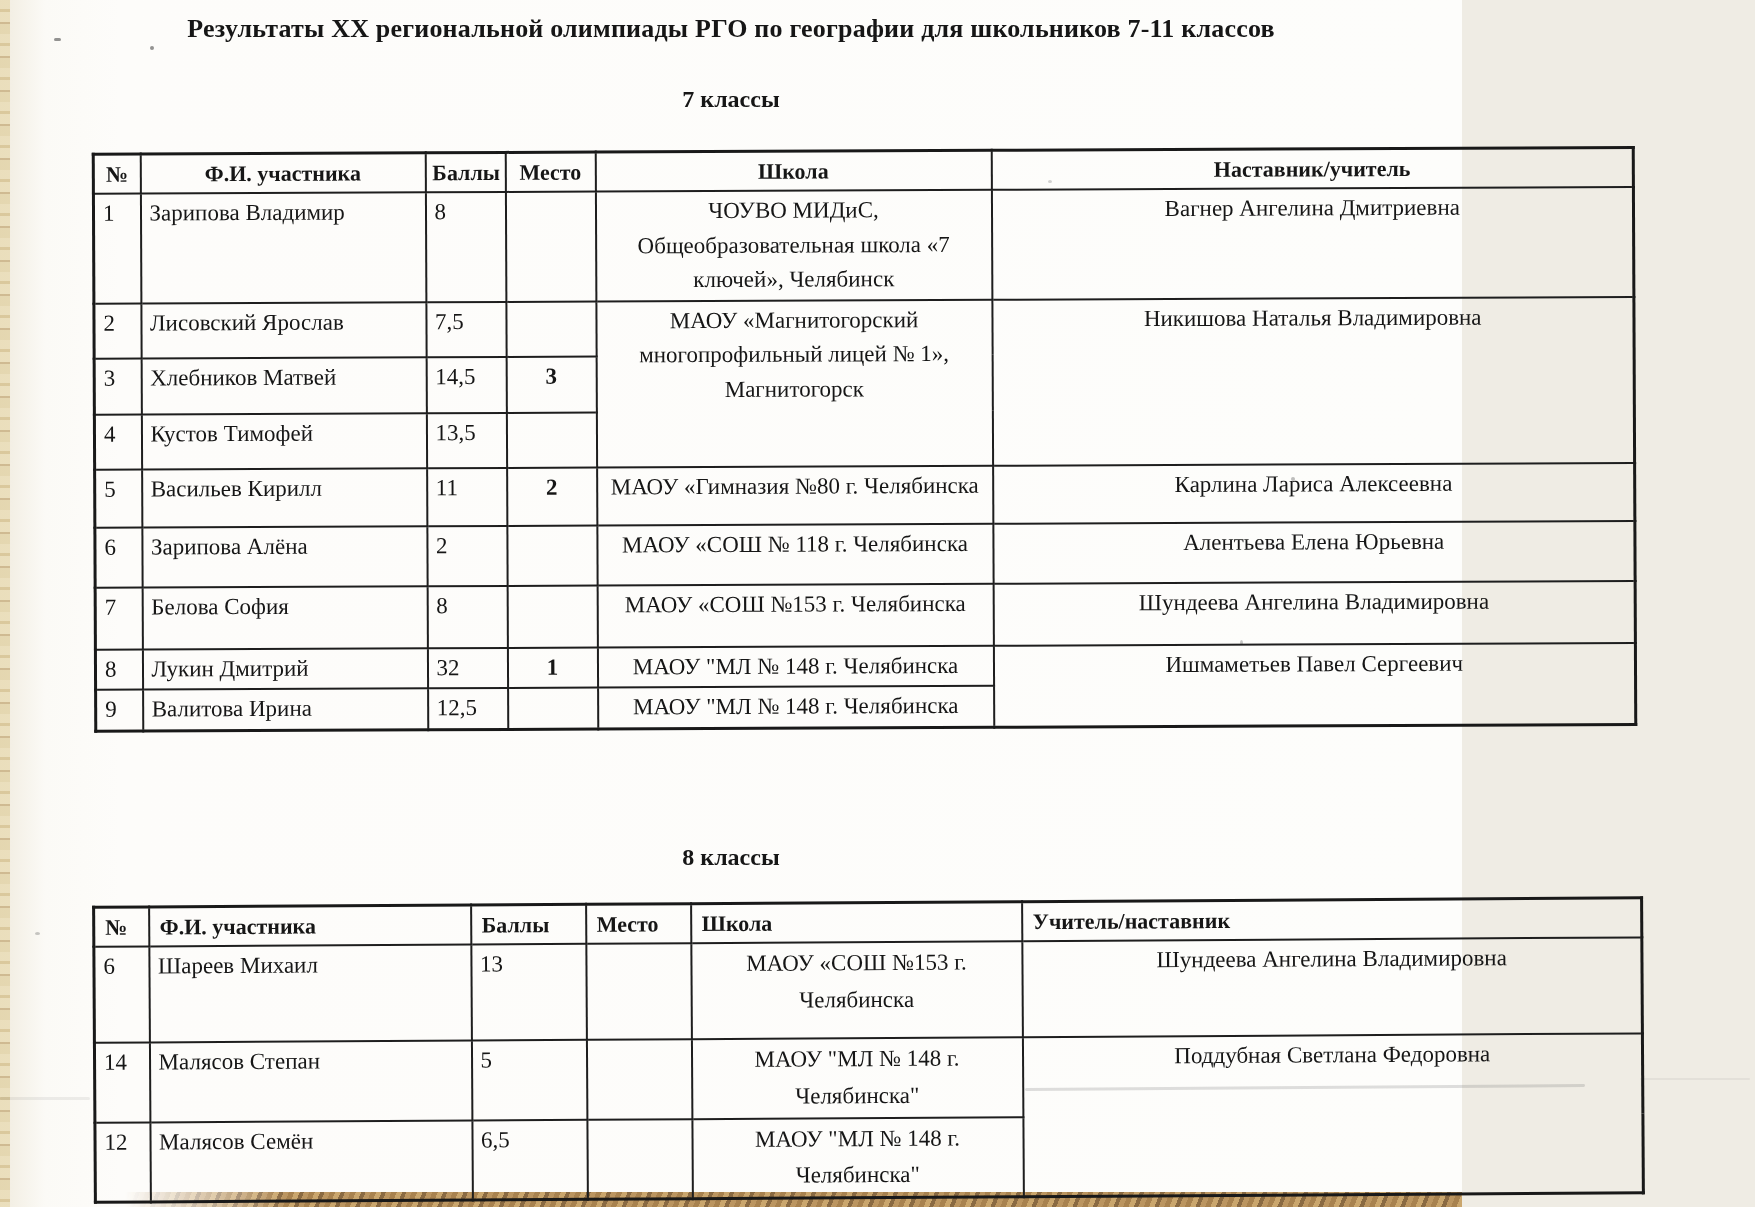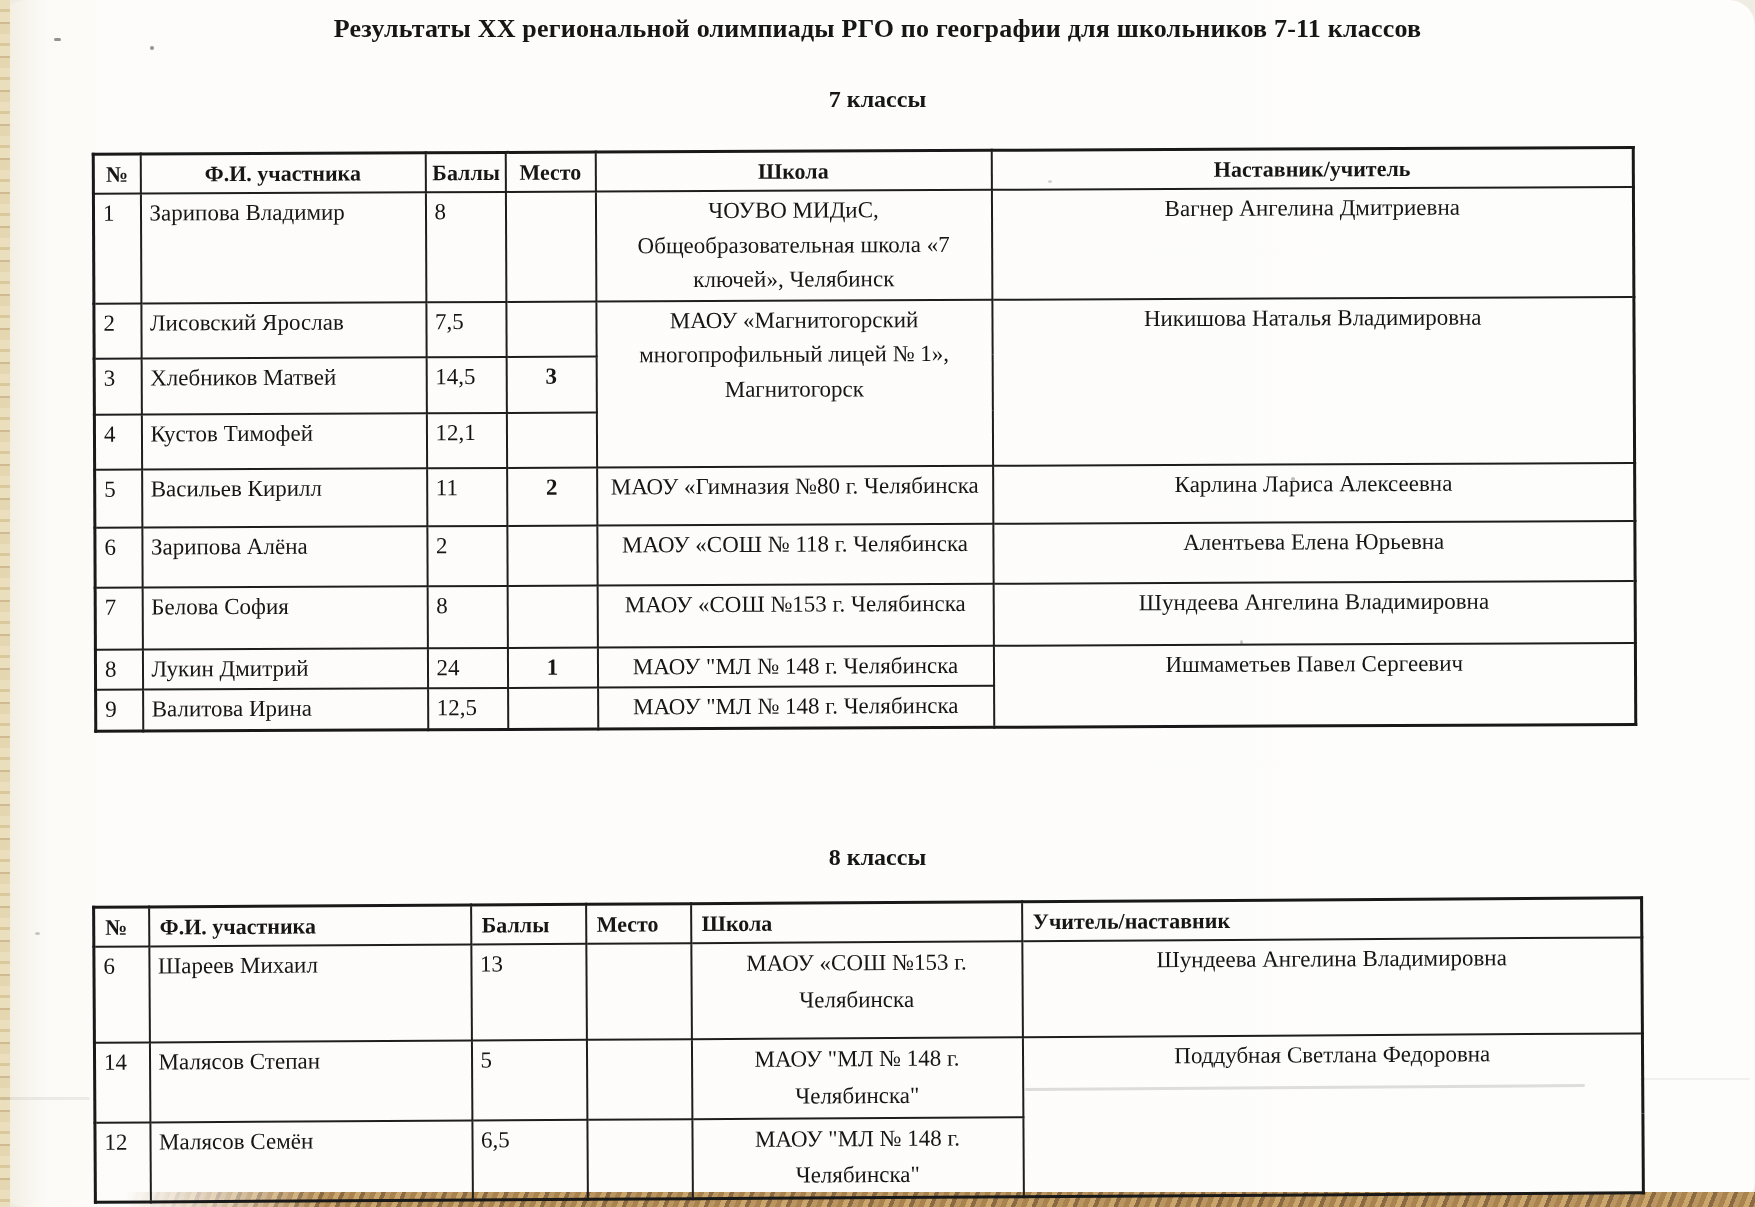--- a/index.html
+++ b/index.html
@@ -2,24 +2,23 @@
 <html><head>
 <meta charset="utf-8">
 <style>
   html,body { margin:0; padding:0; }
   body {
     width:1755px; height:1207px; overflow:hidden;
     background:#efece4;
     font-family:"Liberation Serif","DejaVu Serif",serif;
   }
   .page {
-    position:relative; width:1755px; height:1207px;
+    position:relative; width:1462px; height:1207px;
     background:linear-gradient(90deg,#f1ecdf 0px,#fbfaf6 45px,#fdfcfa 120px,#fdfdfb 100%);
     color:#161616;
-    border-radius:26px;
   }
   
   .edge-strip {
     position:absolute; left:0; top:0; width:10px; height:1207px;
     background:repeating-linear-gradient(180deg,
       #e9dcb6 0 9px, #d6c291 9px 12px, #e9dcb6 12px 22px,
       #c9b184 22px 24px, #e2d3a8 24px 34px);
     opacity:.85;
   }
   .bottom-band {
@@ -123,21 +122,21 @@
       </tr>
       <tr style="height:56px">
         <td class="c-num">3</td>
         <td class="c-name">Хлебников Матвей</td>
         <td class="c-score">14,5</td>
         <td class="c-place">3</td>
       </tr>
       <tr style="height:55px">
         <td class="c-num">4</td>
         <td class="c-name">Кустов Тимофей</td>
-        <td class="c-score">12,1</td>
+        <td class="c-score">13,5</td>
         <td class="c-place"></td>
       </tr>
       <tr style="height:58px">
         <td class="c-num">5</td>
         <td class="c-name">Васильев Кирилл</td>
         <td class="c-score">11</td>
         <td class="c-place">2</td>
         <td class="c-school">МАОУ «Гимназия №80 г. Челябинска</td>
         <td class="c-teacher">Карлина Лариса Алексеевна</td>
       </tr>
@@ -153,21 +152,21 @@
         <td class="c-num">7</td>
         <td class="c-name">Белова София</td>
         <td class="c-score">8</td>
         <td class="c-place"></td>
         <td class="c-school">МАОУ «СОШ №153 г. Челябинска</td>
         <td class="c-teacher">Шундеева Ангелина Владимировна</td>
       </tr>
       <tr style="height:36px">
         <td class="c-num">8</td>
         <td class="c-name">Лукин Дмитрий</td>
-        <td class="c-score">24</td>
+        <td class="c-score">32</td>
         <td class="c-place">1</td>
         <td class="c-school">МАОУ "МЛ № 148 г. Челябинска</td>
         <td class="c-teacher" rowspan="2">Ишмаметьев Павел Сергеевич</td>
       </tr>
       <tr style="height:35px">
         <td class="c-num">9</td>
         <td class="c-name">Валитова Ирина</td>
         <td class="c-score">12,5</td>
         <td class="c-place"></td>
         <td class="c-school">МАОУ "МЛ № 148 г. Челябинска</td>

